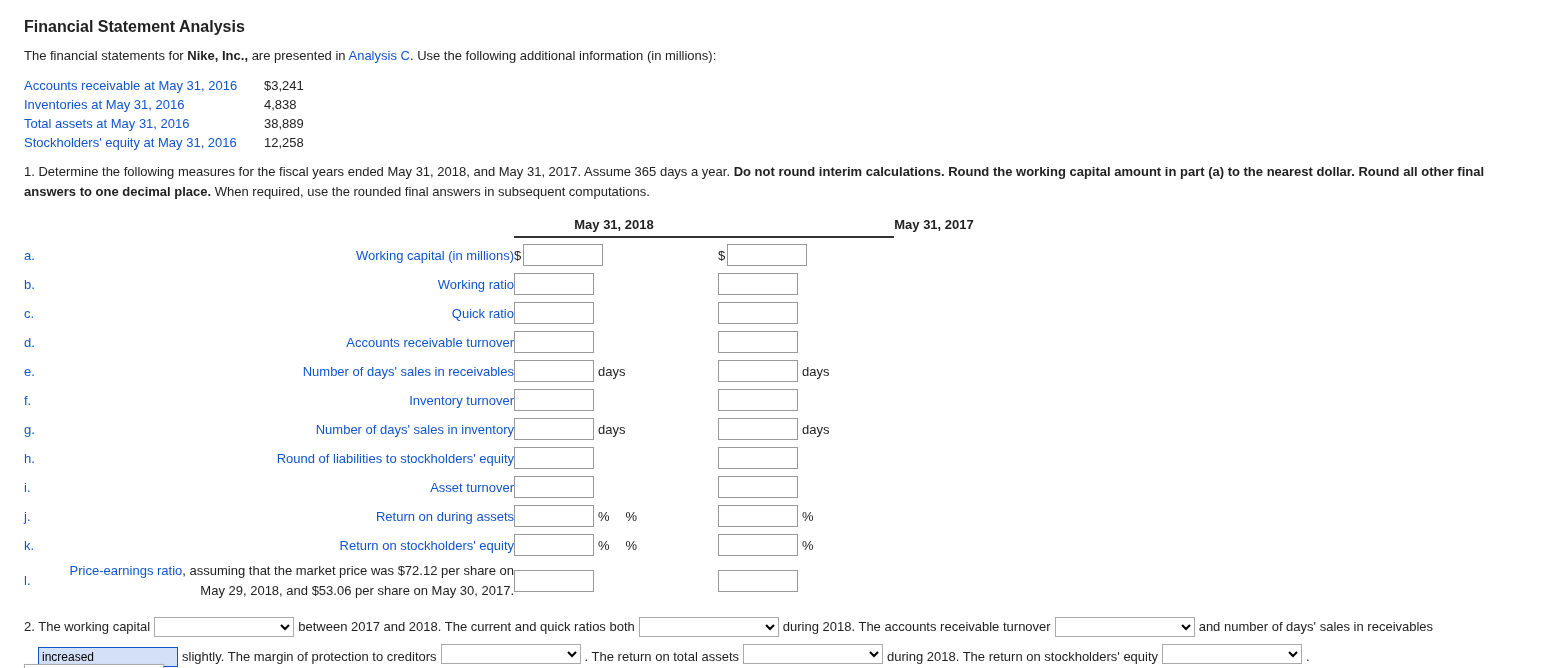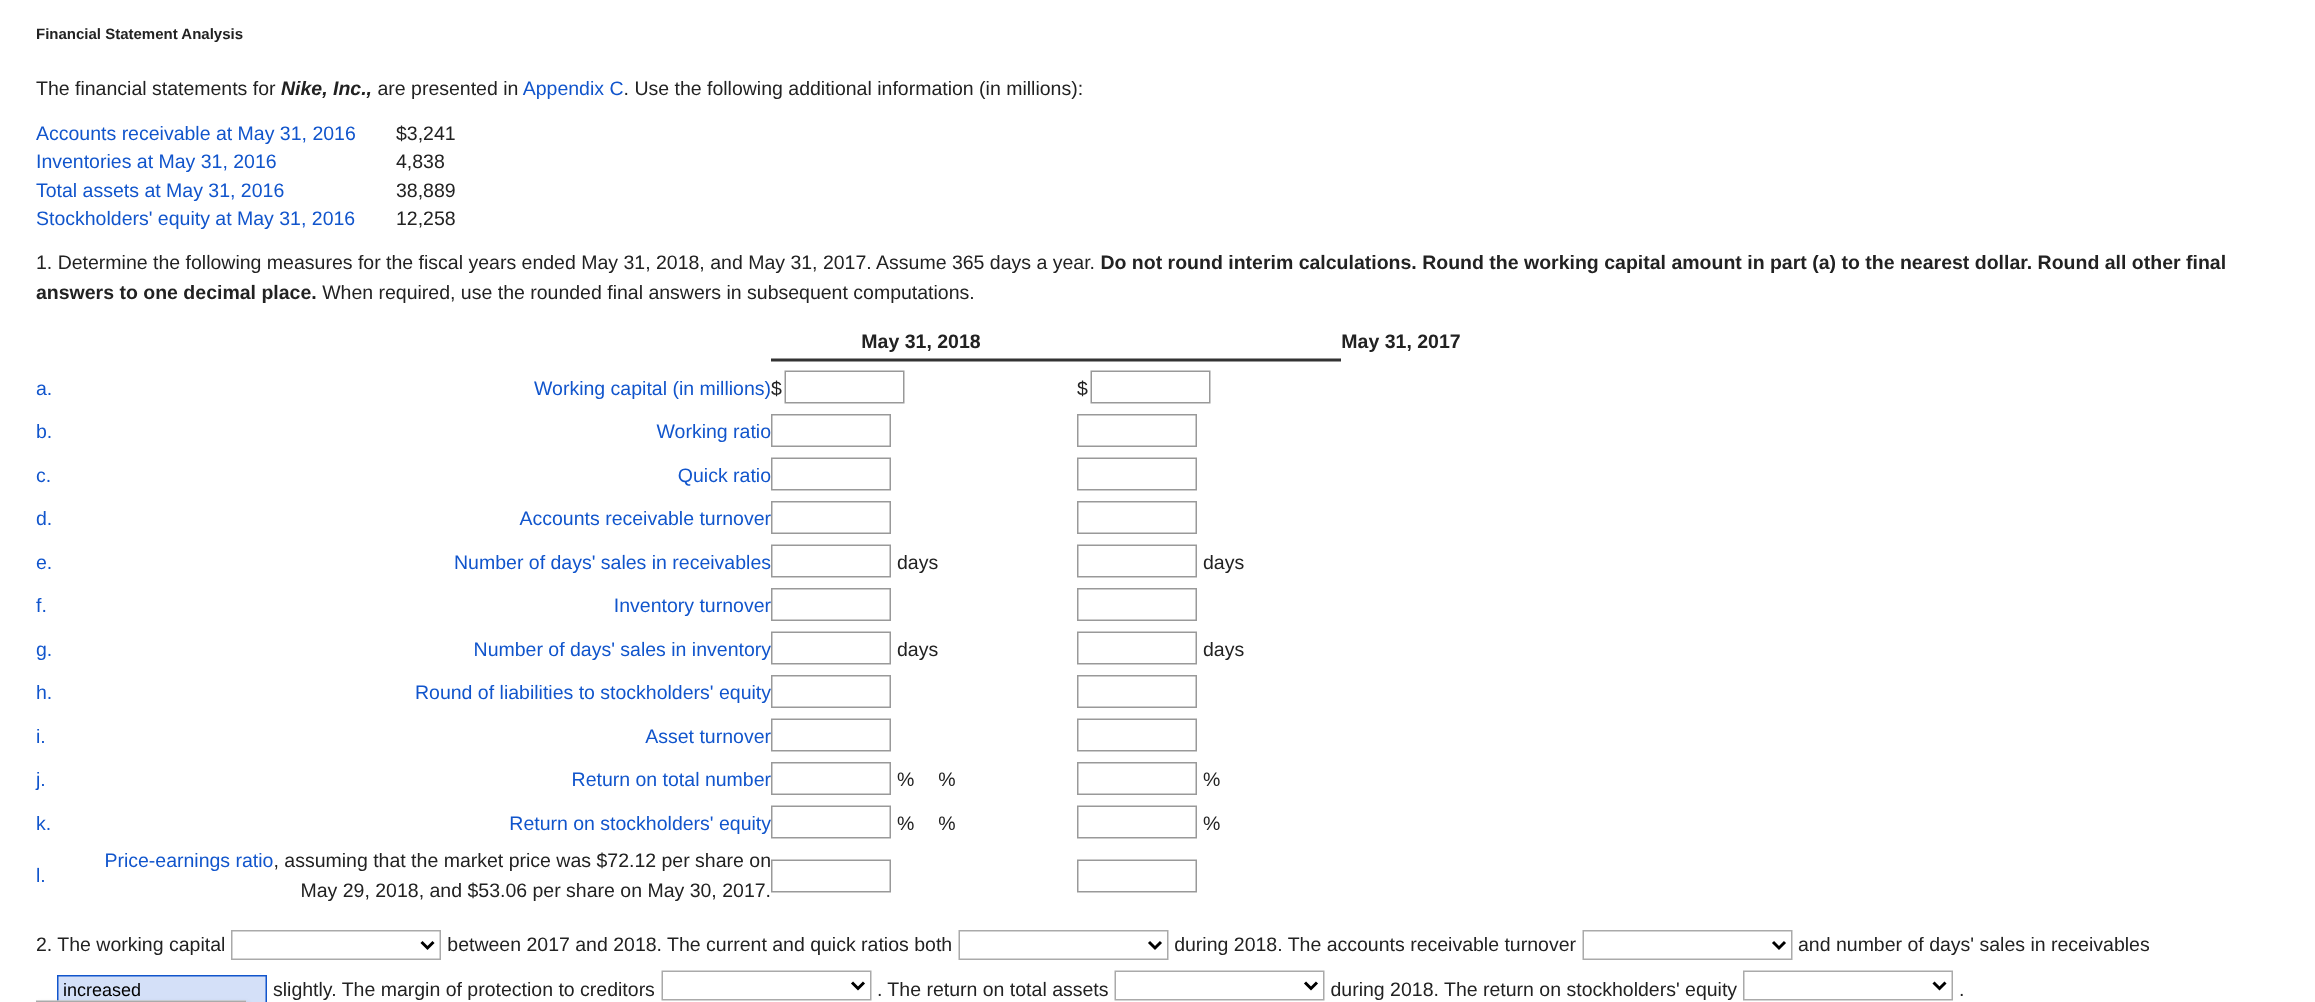--- a/index.html
+++ b/index.html
@@ -6,29 +6,29 @@
     body {
       font-family: Arial, sans-serif;
       font-size: 13px;
       color: #222;
       background: #fff;
       padding: 18px 24px;
       width: 1543px;
     }
     .title {
       font-weight: bold;
-      font-size: 10px;
-      margin-bottom: 20px;
+      font-size: 16px;
+      margin-bottom: 10px;
     }
     .intro {
       font-size: 13px;
       margin-bottom: 12px;
       line-height: 1.5;
     }
-    .intro .company { font-weight: bold; font-style: italic; }
+    .intro .company { font-weight: bold; }
     .intro .link { color: #1155cc; }
     .info-table {
       margin-bottom: 12px;
     }
     .info-table .info-row {
       display: flex;
       margin-bottom: 4px;
     }
     .info-row .info-label {
       width: 240px;
@@ -140,21 +140,21 @@
       padding-left: 490px;
       margin-bottom: 4px;
     }
   </style>
 </head>
 <body>
 
 <div class="title">Financial Statement Analysis</div>
 
 <p class="intro">
-  <span>The financial statements for </span><span class="company">Nike, Inc.,</span><span> are presented in </span><span class="link">Appendix C</span><span>. Use the following additional information (in millions):</span>
+  <span>The financial statements for </span><span class="company">Nike, Inc.,</span><span> are presented in </span><span class="link">Analysis C</span><span>. Use the following additional information (in millions):</span>
 </p>
 
 <div class="info-table" id="info-table">
     <div class="info-row">
       <span class="info-label">Accounts receivable at May 31, 2016</span>
       <span class="info-value">$3,241</span>
     </div>
     <div class="info-row">
       <span class="info-label">Inventories at May 31, 2016</span>
       <span class="info-value">4,838</span>
@@ -288,21 +288,21 @@
           <div class="col2018-group">
             <input type="text" class="input-box" style="">
           </div>
           <div class="col2017-group">
             <input type="text" class="input-box" style="">
           </div>
         </div>
       </div>
       <div class="measure-row">
         <span class="row-letter" style="color: rgb(17, 85, 204);">j.</span>
-        <span class="row-label" style="color: rgb(17, 85, 204);">Return on total number</span>
+        <span class="row-label" style="color: rgb(17, 85, 204);">Return on during assets</span>
         <div class="row-inputs">
           <div class="col2018-group">
             <input type="text" class="input-box" style="">
             <span class="unit-label">%</span>
             <span class="unit-label">%</span>
           </div>
           <div class="col2017-group">
             <input type="text" class="input-box" style="">
             <span class="unit-label">%</span>
           </div>

